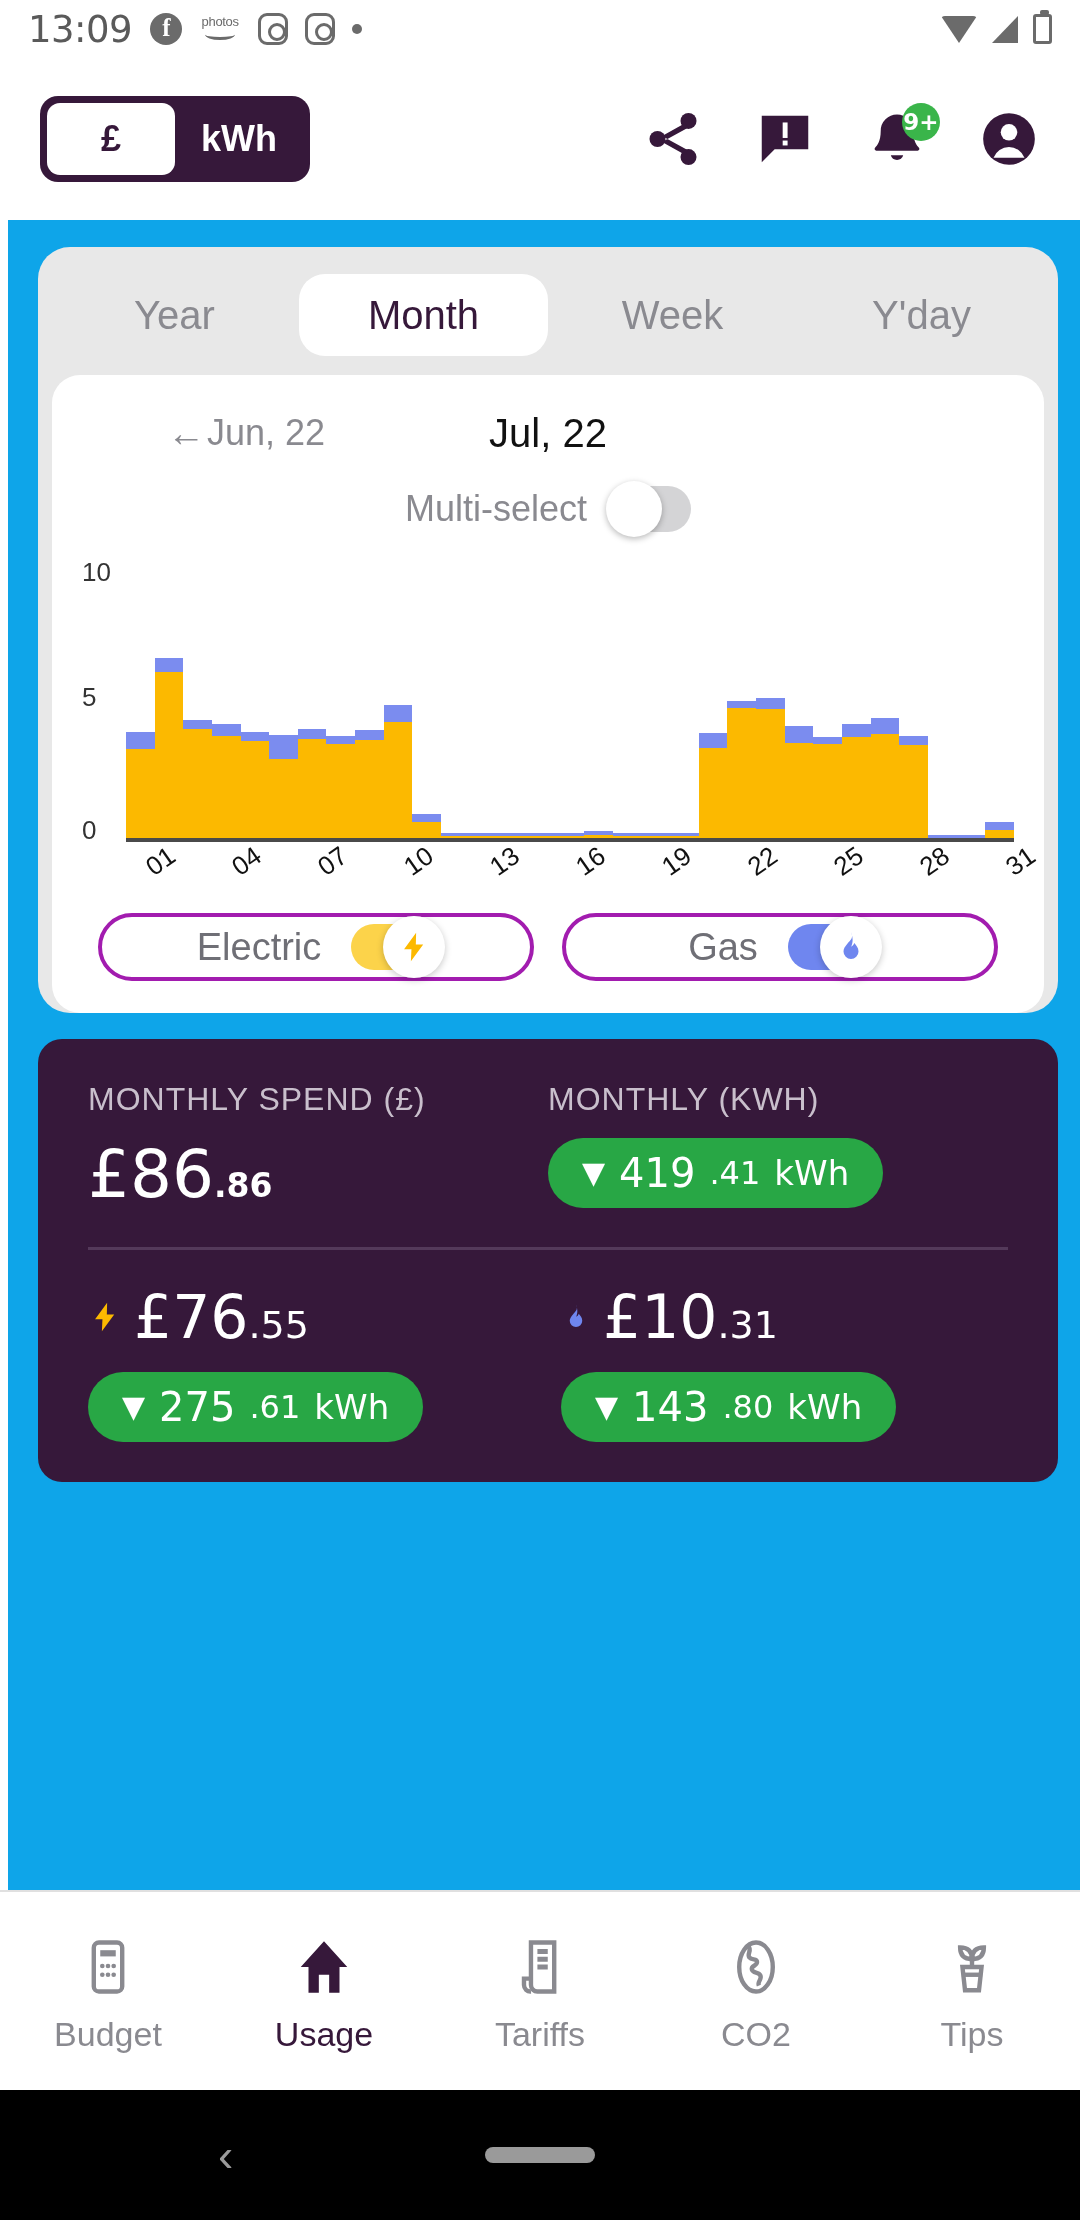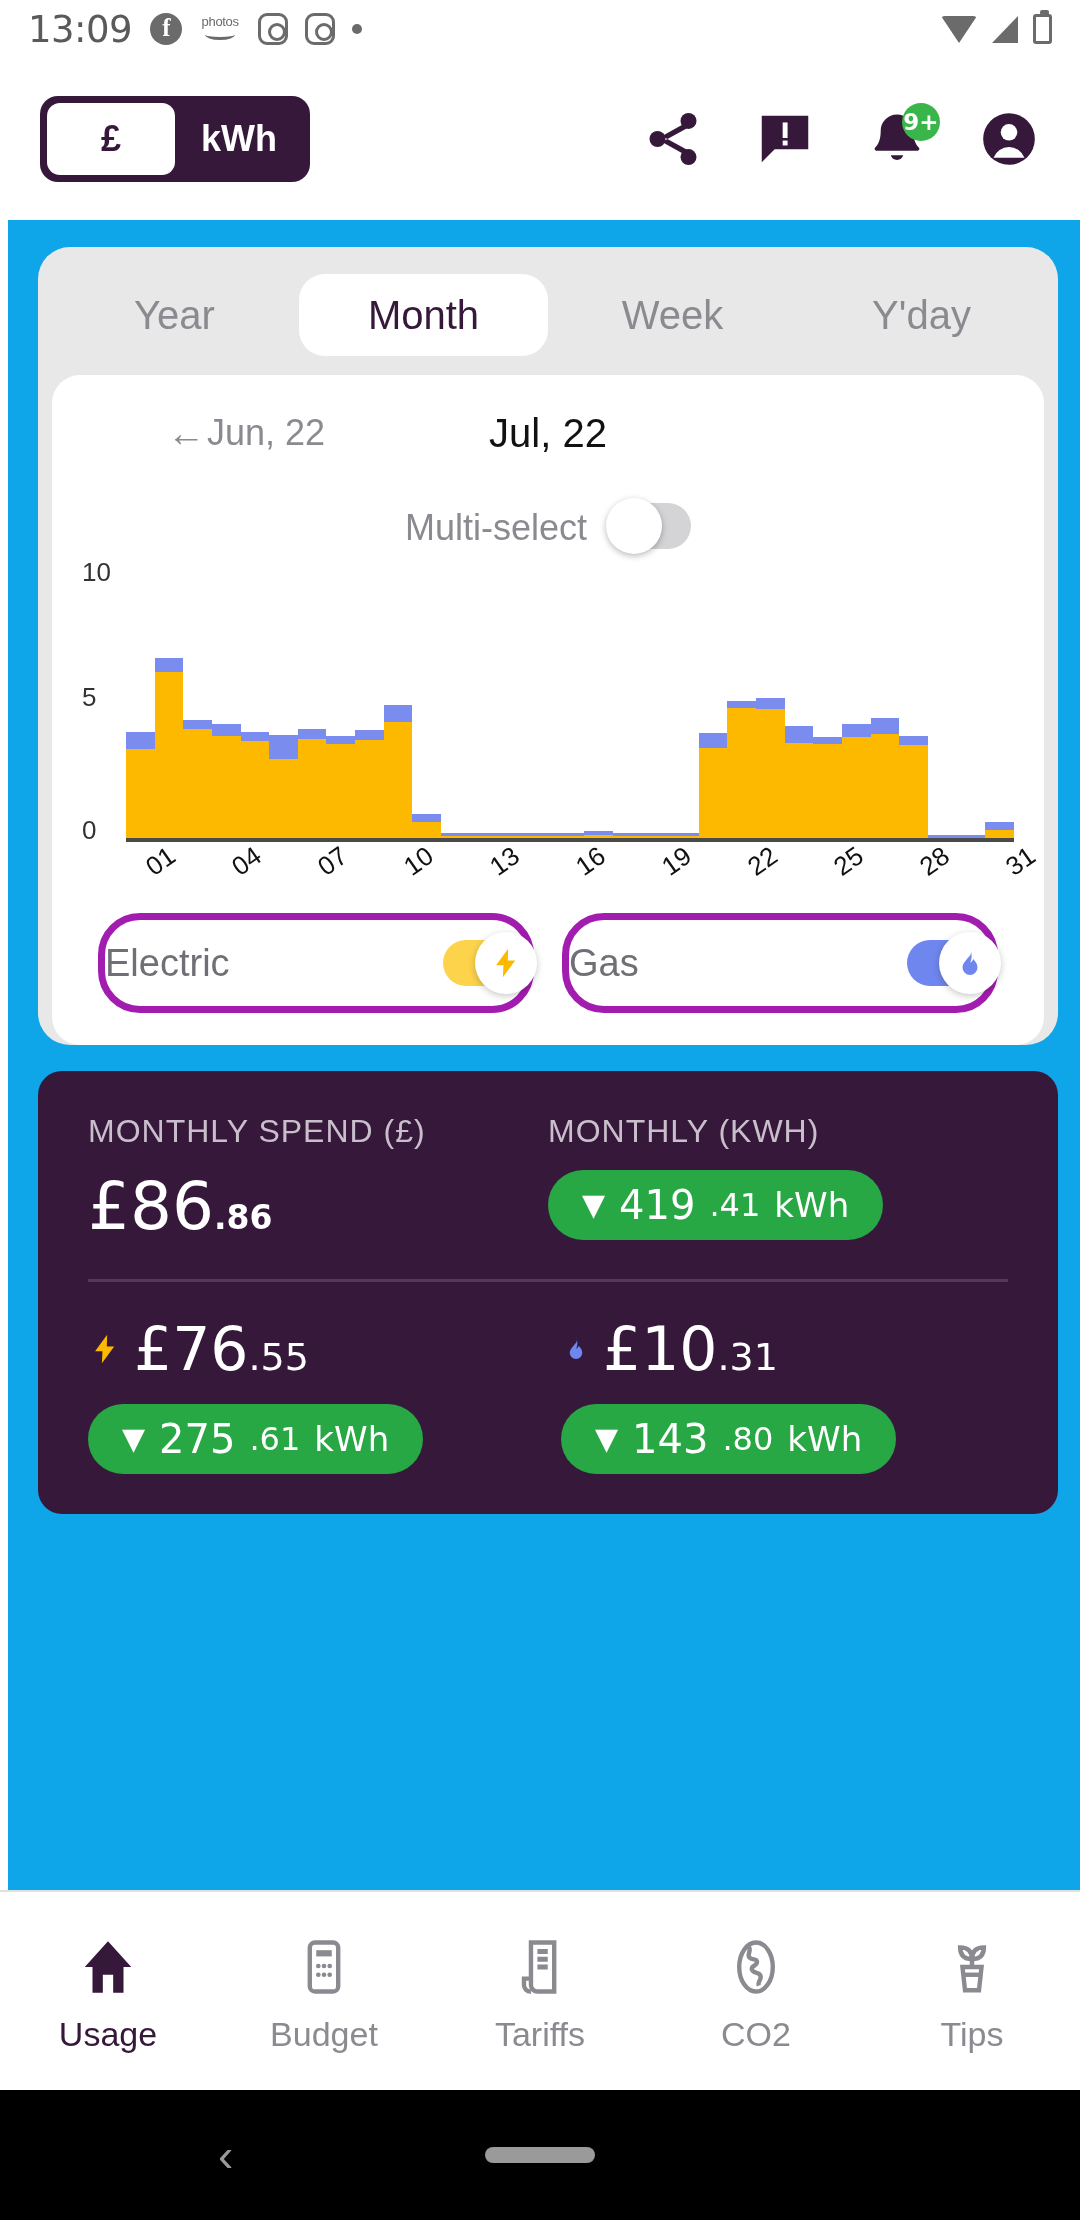--- a/index.html
+++ b/index.html
@@ -97,21 +97,21 @@
   .daterow { display: flex; align-items: center; height: 72px; position: relative; }
   .prevmonth {
     position: absolute; left: 93px; font-size: 36px; color: #8a8a90;
     display: flex; align-items: center; gap: 2px;
   }
   .arrow-left { font-size: 38px; line-height: 1; }
   .curmonth {
     position: absolute; left: 0; right: 0; text-align: center;
     font-size: 40px; color: #111; font-weight: 400;
   }
-  .multirow { display: flex; align-items: flex-end; justify-content: center; gap: 22px; height: 80px;}
+  .multirow { display: flex; align-items: center; justify-content: center; gap: 22px; height: 80px;}
   .multilabel { font-size: 36px; color: #8a8a90; }
   .switch {
     width: 82px; height: 46px; background: #d4d4d6; border-radius: 23px;
     position: relative;
   }
   .switch .knob {
     position: absolute; left: -3px; top: -5px; width: 56px; height: 56px;
     background: #ffffff; border-radius: 50%; box-shadow: 0 2px 6px rgba(0,0,0,.28);
   }
 
@@ -134,22 +134,22 @@
   .bseg-elec { background: #fcb900; width: 100%; }
   .xaxis { position: absolute; left: 52px; right: 8px; top: 288px; height: 60px; }
   .xtick {
     position: absolute; font-size: 26px; color: #111;
     transform: rotate(-35deg); transform-origin: left top; white-space: nowrap;
   }
 
   
   .fuels { display: flex; gap: 28px; margin: 30px 24px 6px 24px; }
   .fuel {
-    flex: 1; height: 100px; border: 7px solid #a21caf; border-radius: 42px;
-    display: flex; align-items: center; justify-content: space-between; gap: 30px;
+    flex: 1; height: 68px; border: 4px solid #a21caf; border-radius: 42px;
+    display: flex; align-items: center; justify-content: center; gap: 30px;
     background: #fff;
   }
   .fuel-label { font-size: 38px; color: #6f6f76; }
   .fswitch { width: 84px; height: 46px; border-radius: 23px; position: relative; }
   .fswitch.elec { background: #fcd34a; }
   .fswitch.gas  { background: #6f86ef; }
   .fswitch .fknob {
     position: absolute; right: -10px; top: -8px; width: 62px; height: 62px;
     background: #ffffff; border-radius: 50%; box-shadow: 0 2px 7px rgba(0,0,0,.22);
     display: flex; align-items: center; justify-content: center;
@@ -504,43 +504,43 @@
               <span>143</span>
               <span class="dec">.80</span>
               <span class="unit">kWh</span>
           </div>
         </div>
       </div>
     </div>
   </div>
 
   <div class="bottomnav">
-    <div class="navitem active">
-      <div class="navicon">
-        <svg width="62" height="62" viewBox="0 0 24 24" fill="#36183a">
-            <path d="M12 2L3 12h3v10h4v-7h4v7h4V12h3z"></path>
-          </svg>
-      </div>
-      <div class="navlabel">Usage</div>
-    </div>
     <div class="navitem">
       <div class="navicon">
         <svg width="62" height="62" viewBox="0 0 24 24" fill="none" stroke="#8a8a90" stroke-width="1.7">
           <rect x="6.5" y="2.5" width="11" height="19" rx="2"></rect>
             <rect x="9" y="5.5" width="6" height="2.4" fill="#8a8a90" stroke="none"></rect>
           <circle cx="9.8" cy="11.6" r=".9" fill="#8a8a90" stroke="none"></circle>
             <circle cx="12" cy="11.6" r=".9" fill="#8a8a90" stroke="none"></circle>
             <circle cx="14.2" cy="11.6" r=".9" fill="#8a8a90" stroke="none"></circle>
           <circle cx="9.8" cy="15" r=".9" fill="#8a8a90" stroke="none"></circle>
             <circle cx="12" cy="15" r=".9" fill="#8a8a90" stroke="none"></circle>
             <circle cx="14.2" cy="15" r=".9" fill="#8a8a90" stroke="none"></circle>
         </svg>
       </div>
       <div class="navlabel">Budget</div>
     </div>
+    <div class="navitem active">
+      <div class="navicon">
+        <svg width="62" height="62" viewBox="0 0 24 24" fill="#36183a">
+            <path d="M12 2L3 12h3v10h4v-7h4v7h4V12h3z"></path>
+          </svg>
+      </div>
+      <div class="navlabel">Usage</div>
+    </div>
     <div class="navitem">
       <div class="navicon">
         <svg width="62" height="62" viewBox="0 0 24 24" fill="none" stroke="#8a8a90" stroke-width="1.7">
           <path d="M8.5 2.5h9v19H11a2.5 2.5 0 01-2.5-2.5z"></path>
             <path d="M8.5 16.5H5.8v2.5a2.5 2.5 0 002.7 2.5"></path>
           <path d="M11 6h4M11 9h4M11 12h4" stroke-width="1.9"></path>
         </svg>
       </div>
       <div class="navlabel">Tariffs</div>
     </div>

